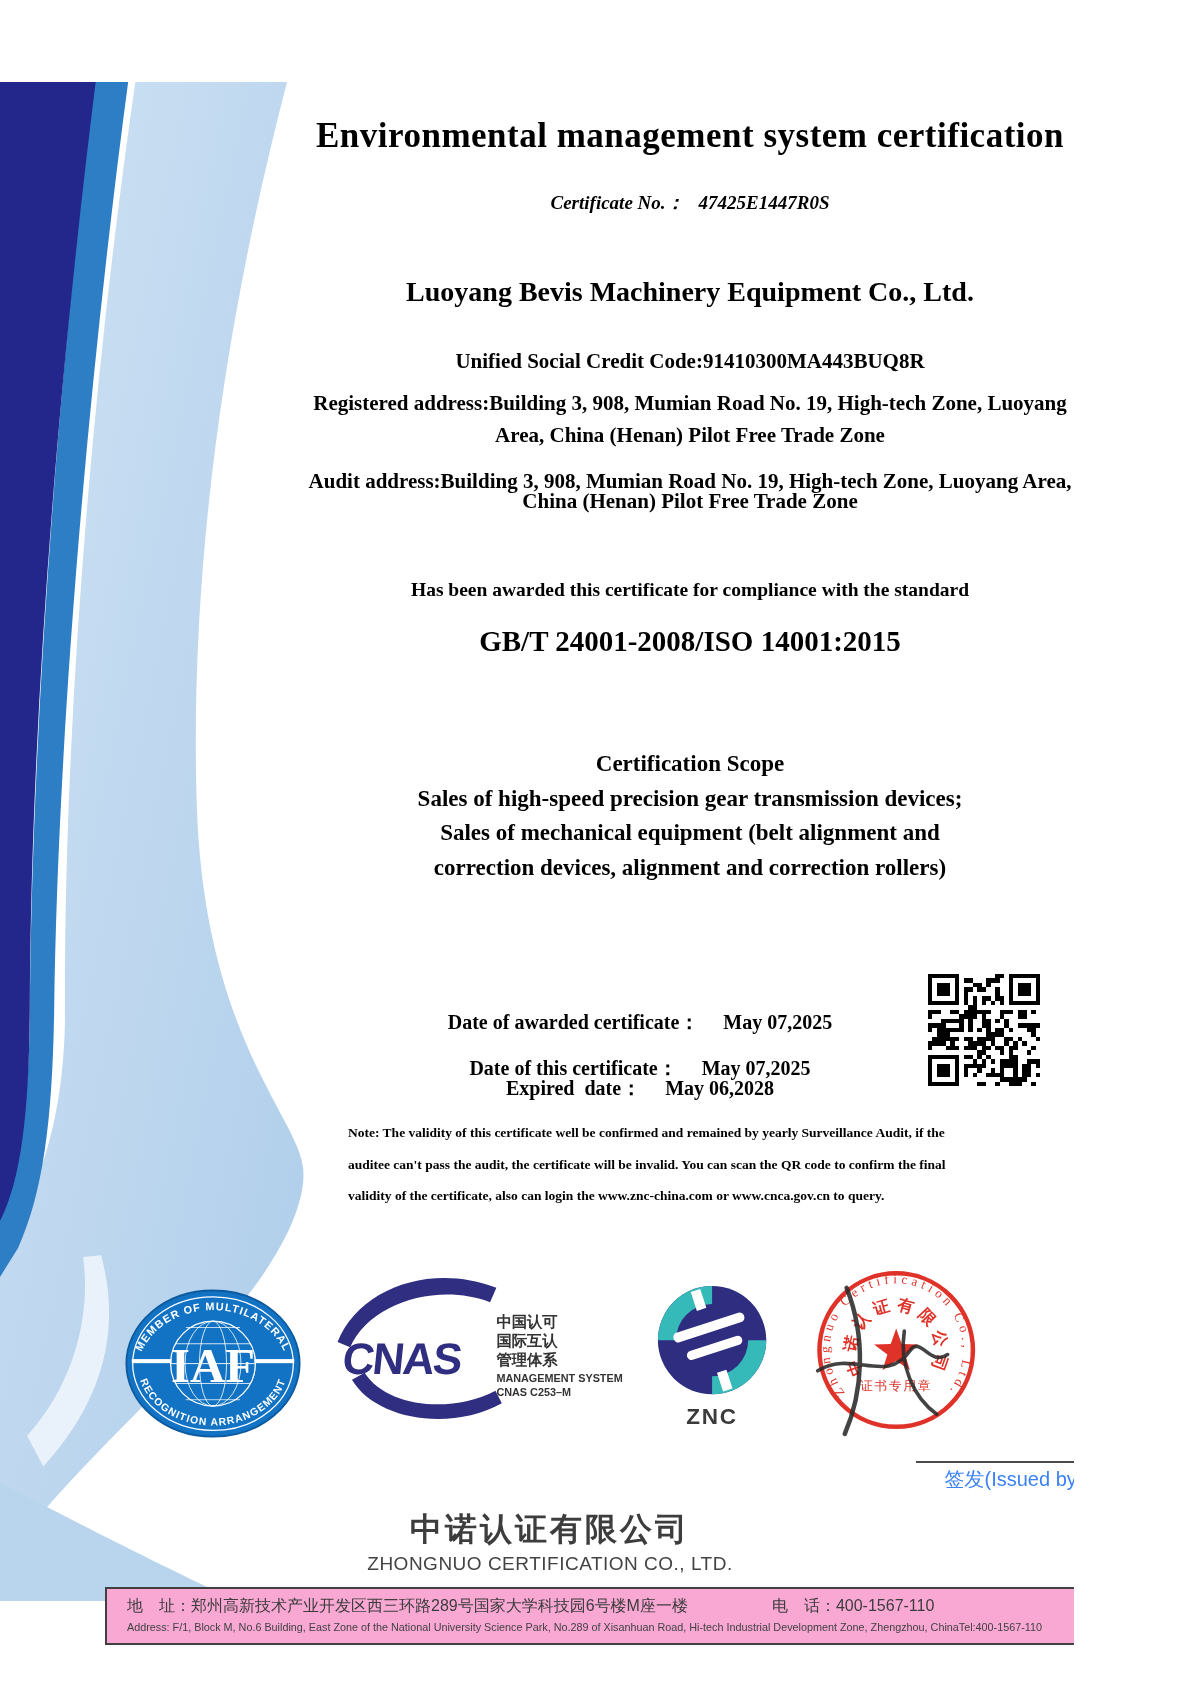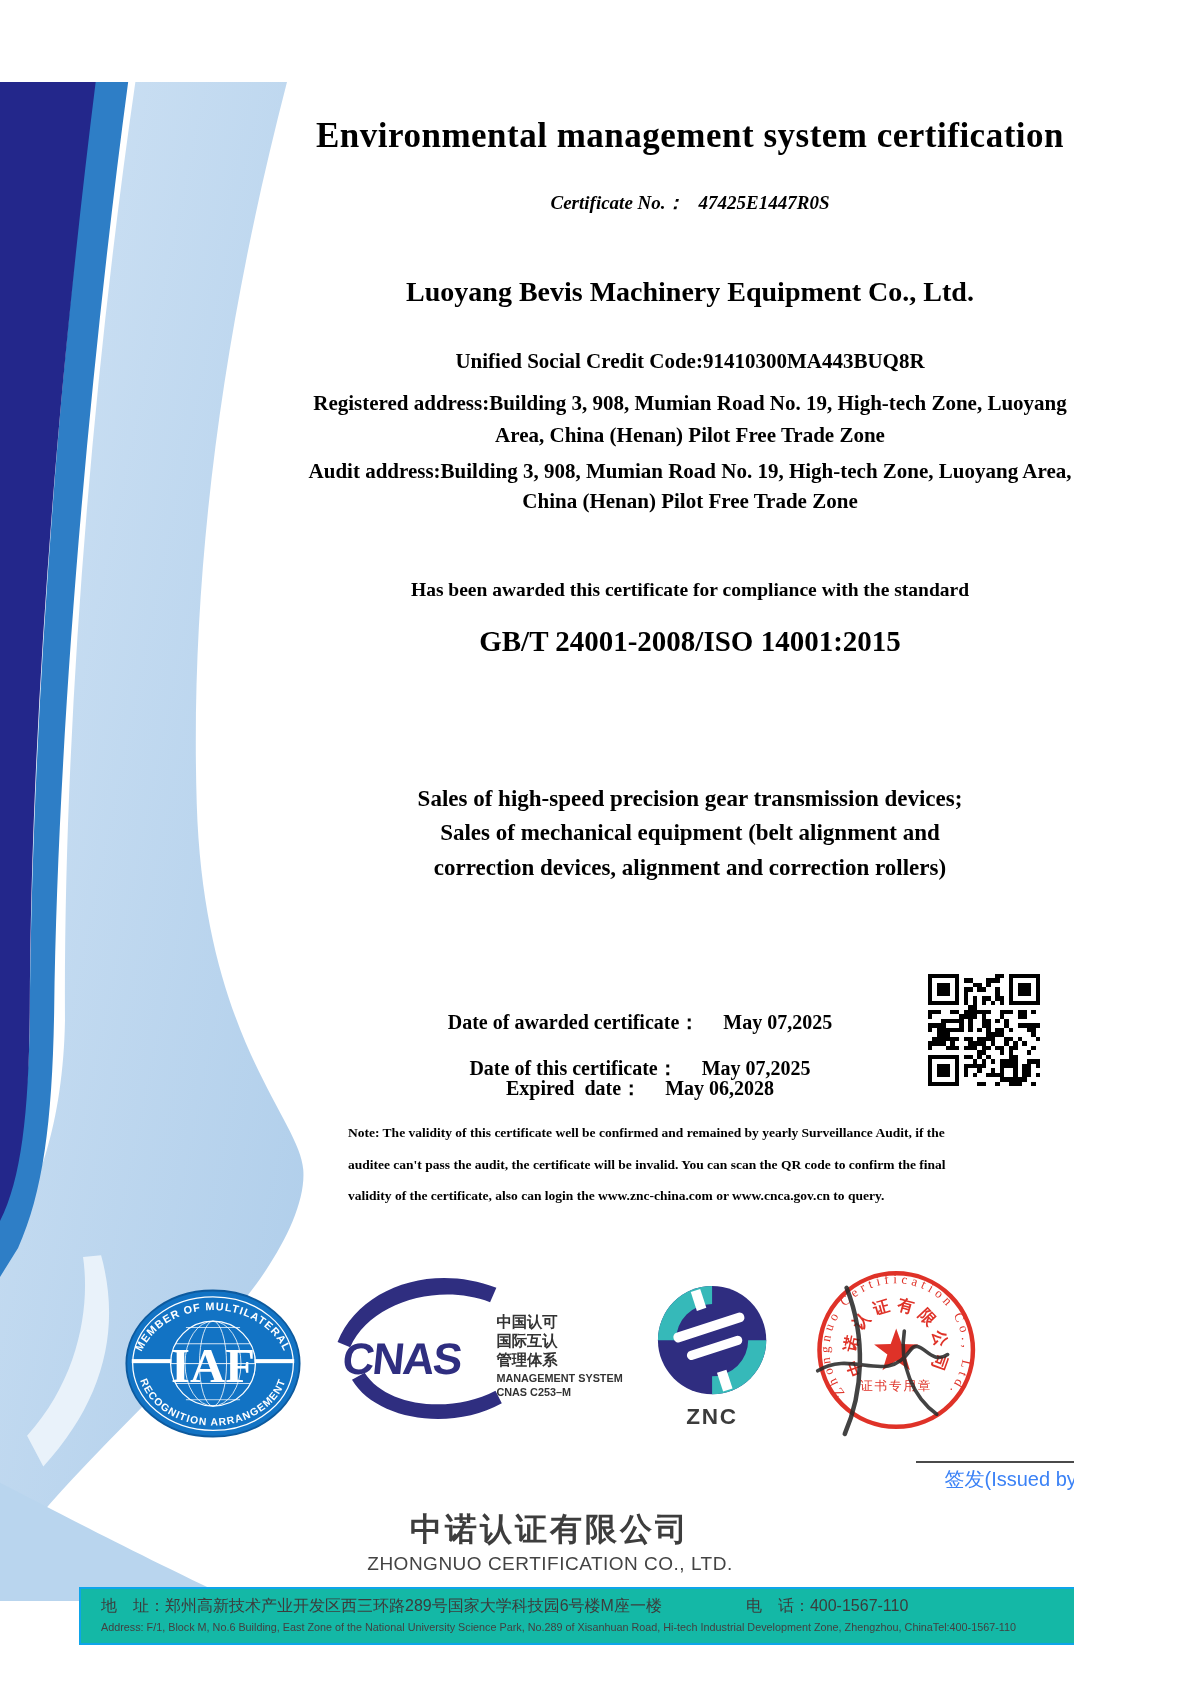--- a/index.html
+++ b/index.html
@@ -8,21 +8,21 @@
   .deco{position:absolute;left:0;top:0;width:100%;height:100%;pointer-events:none;}
   .cline{position:absolute;left:230px;width:920px;text-align:center;font-weight:bold;white-space:nowrap;}
   .title{top:116px;font-size:35px;letter-spacing:.5px;}
   .certno{top:190px;font-size:19px;font-style:italic;}
   .certno .val{margin-left:14px;}
   .certify{top:234px;font-size:19px;}
   .company{top:276px;font-size:28px;}
   .uscc{top:349px;font-size:21px;}
   .addr1{top:391px;font-size:21px;}
   .addr2{top:423px;font-size:21px;}
-  .addr3{top:459px;font-size:21px;}
+  .addr3{top:469px;font-size:21px;}
   .addr4{top:489px;font-size:21px;}
   .awarded{top:579px;font-size:19.5px;}
   .standard{top:625px;font-size:29px;}
   .scopetitle{top:751px;font-size:23px;}
   .scope1{top:786px;font-size:23px;}
   .scope2{top:820px;font-size:23px;}
   .scope3{top:855px;font-size:23px;}
   .scope4{top:892px;font-size:23px;}
   .dates{position:absolute;left:230px;width:790px;text-align:center;font-weight:bold;}
   .drow{position:absolute;width:100%;font-size:20px;white-space:pre;}
@@ -34,22 +34,22 @@
   .logos{position:absolute;left:0;top:0;width:100%;height:100%;}
   .issuedline{position:absolute;left:916px;top:1461px;width:162px;border-top:2px solid #4a4a4a;}
   .issuedby{position:absolute;left:924px;top:1466px;width:180px;text-align:center;
             font-family:"Liberation Sans",sans-serif;font-size:20px;color:#3b82f6;}
   .cocn{position:absolute;left:240px;top:1508px;width:620px;text-align:center;
         font-family:"Liberation Sans",sans-serif;font-weight:600;font-size:32px;
         letter-spacing:3px;color:#3d3d3d;}
   .coen{position:absolute;left:240px;top:1553px;width:620px;text-align:center;
         font-family:"Liberation Sans",sans-serif;font-weight:500;font-size:19px;
         letter-spacing:.5px;color:#434343;}
-  .fbox{position:absolute;left:79px;top:1587px;width:1008px;height:58px;background:#14b8a6;
-        border:2px solid #0ea5e9;box-sizing:border-box;
+  .fbox{position:absolute;left:105px;top:1587px;width:1008px;height:58px;background:#f9a8d4;
+        border:2px solid #404040;box-sizing:border-box;
         font-family:"Liberation Sans",sans-serif;color:#3c3c3c;padding:7px 0 0 20px;}
   .fline1{display:flex;gap:84px;font-size:16px;white-space:nowrap;}
   .fline2{margin-top:4px;font-size:10.8px;white-space:nowrap;color:#414141;}
   .fline2 .tel{}
 </style>
 </head>
 <body>
 
 <div class="page">
 
@@ -78,20 +78,21 @@
     <span>Certificate No.：</span><span class="val">47425E1447R0S</span>
   </div>
   <div class="cline company">Luoyang Bevis Machinery Equipment Co., Ltd.</div>
   <div class="cline uscc">Unified Social Credit Code:91410300MA443BUQ8R</div>
   <div class="cline addr1">Registered address:Building 3, 908, Mumian Road No. 19, High-tech Zone, Luoyang</div>
   <div class="cline addr2">Area, China (Henan) Pilot Free Trade Zone</div>
   <div class="cline addr3">Audit address:Building 3, 908, Mumian Road No. 19, High-tech Zone, Luoyang Area,</div>
   <div class="cline addr4">China (Henan) Pilot Free Trade Zone</div>
   <div class="cline awarded">Has been awarded this certificate for compliance with the standard</div>
   <div class="cline standard">GB/T 24001-2008/ISO 14001:2015</div>
+  <div class="cline scopetitle">Certification Scope</div>
   <div class="cline scope1">Sales of high-speed precision gear transmission devices;</div>
   <div class="cline scope2">Sales of mechanical equipment (belt alignment and</div>
   <div class="cline scope3">correction devices, alignment and correction rollers)</div>
 
   <div class="dates">
     <div class="drow d1">
       <span class="lab">Date of awarded certificate：</span><span>May 07,2025</span>
     </div>
     <div class="drow d2">
       <span class="lab">Date of this certificate：</span><span>May 07,2025</span>

